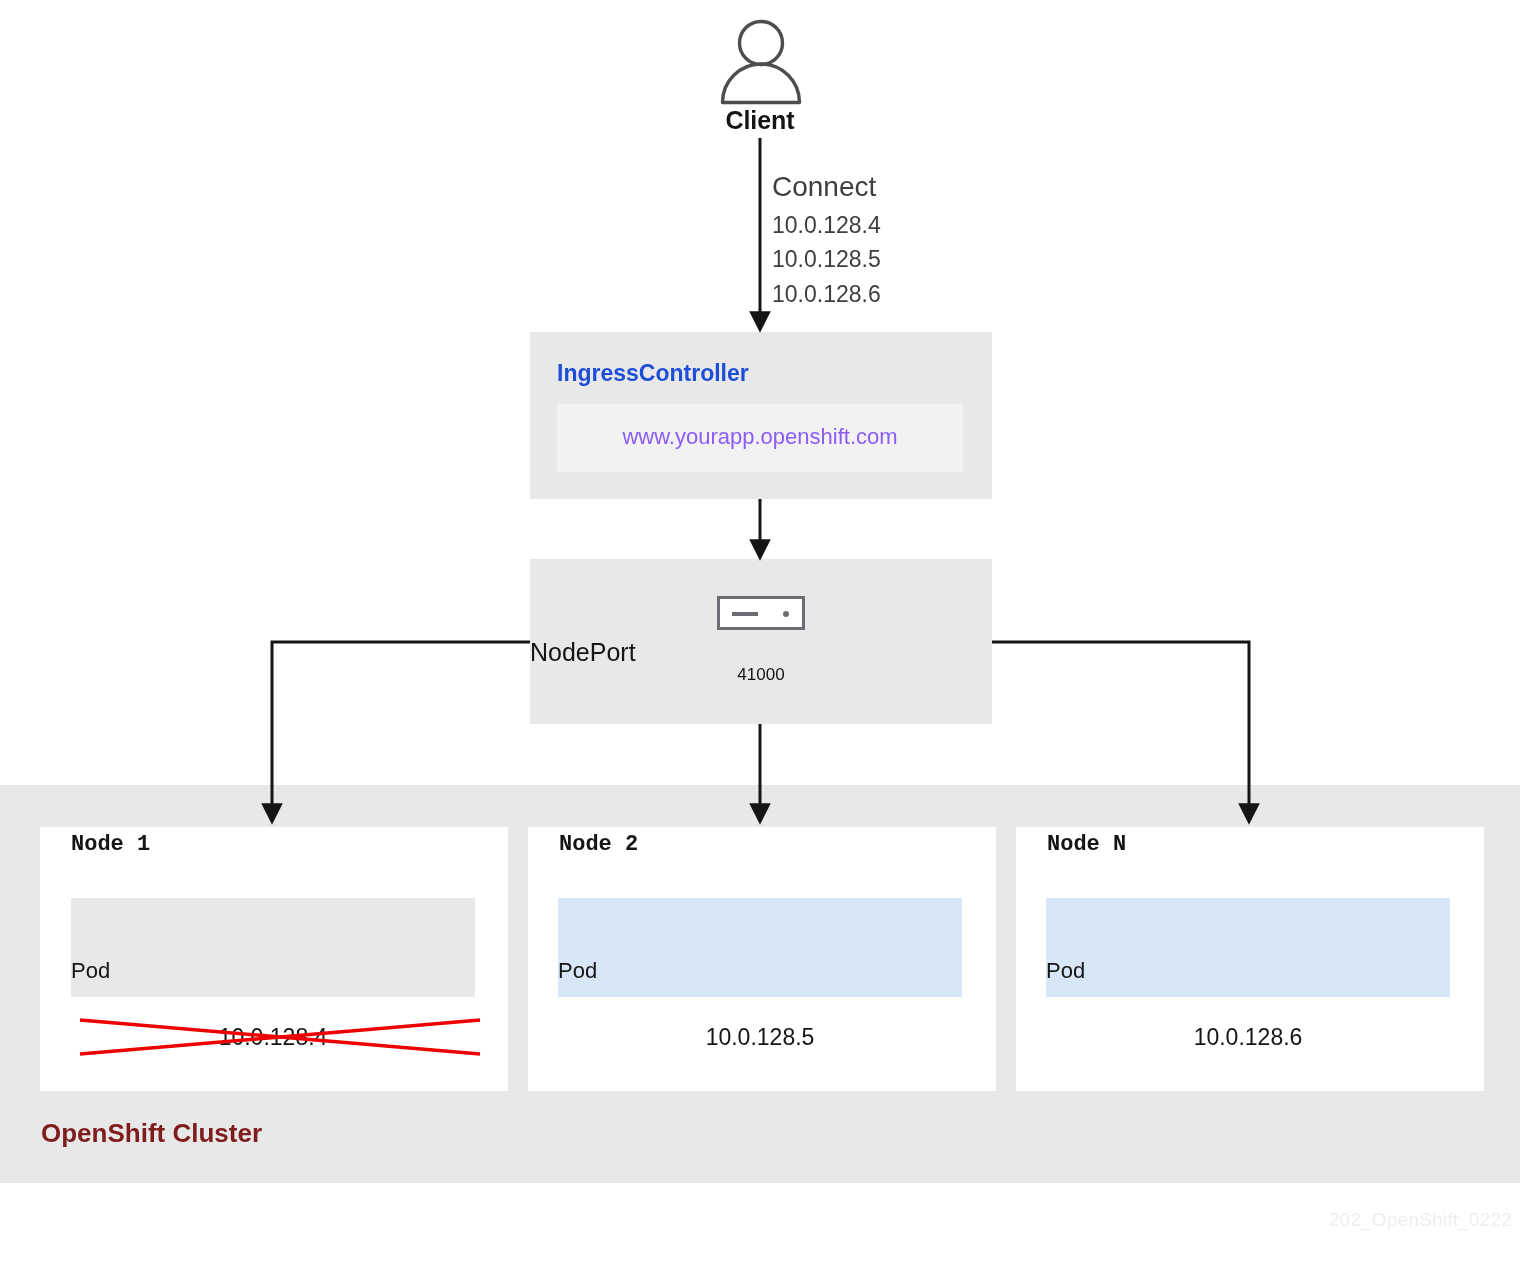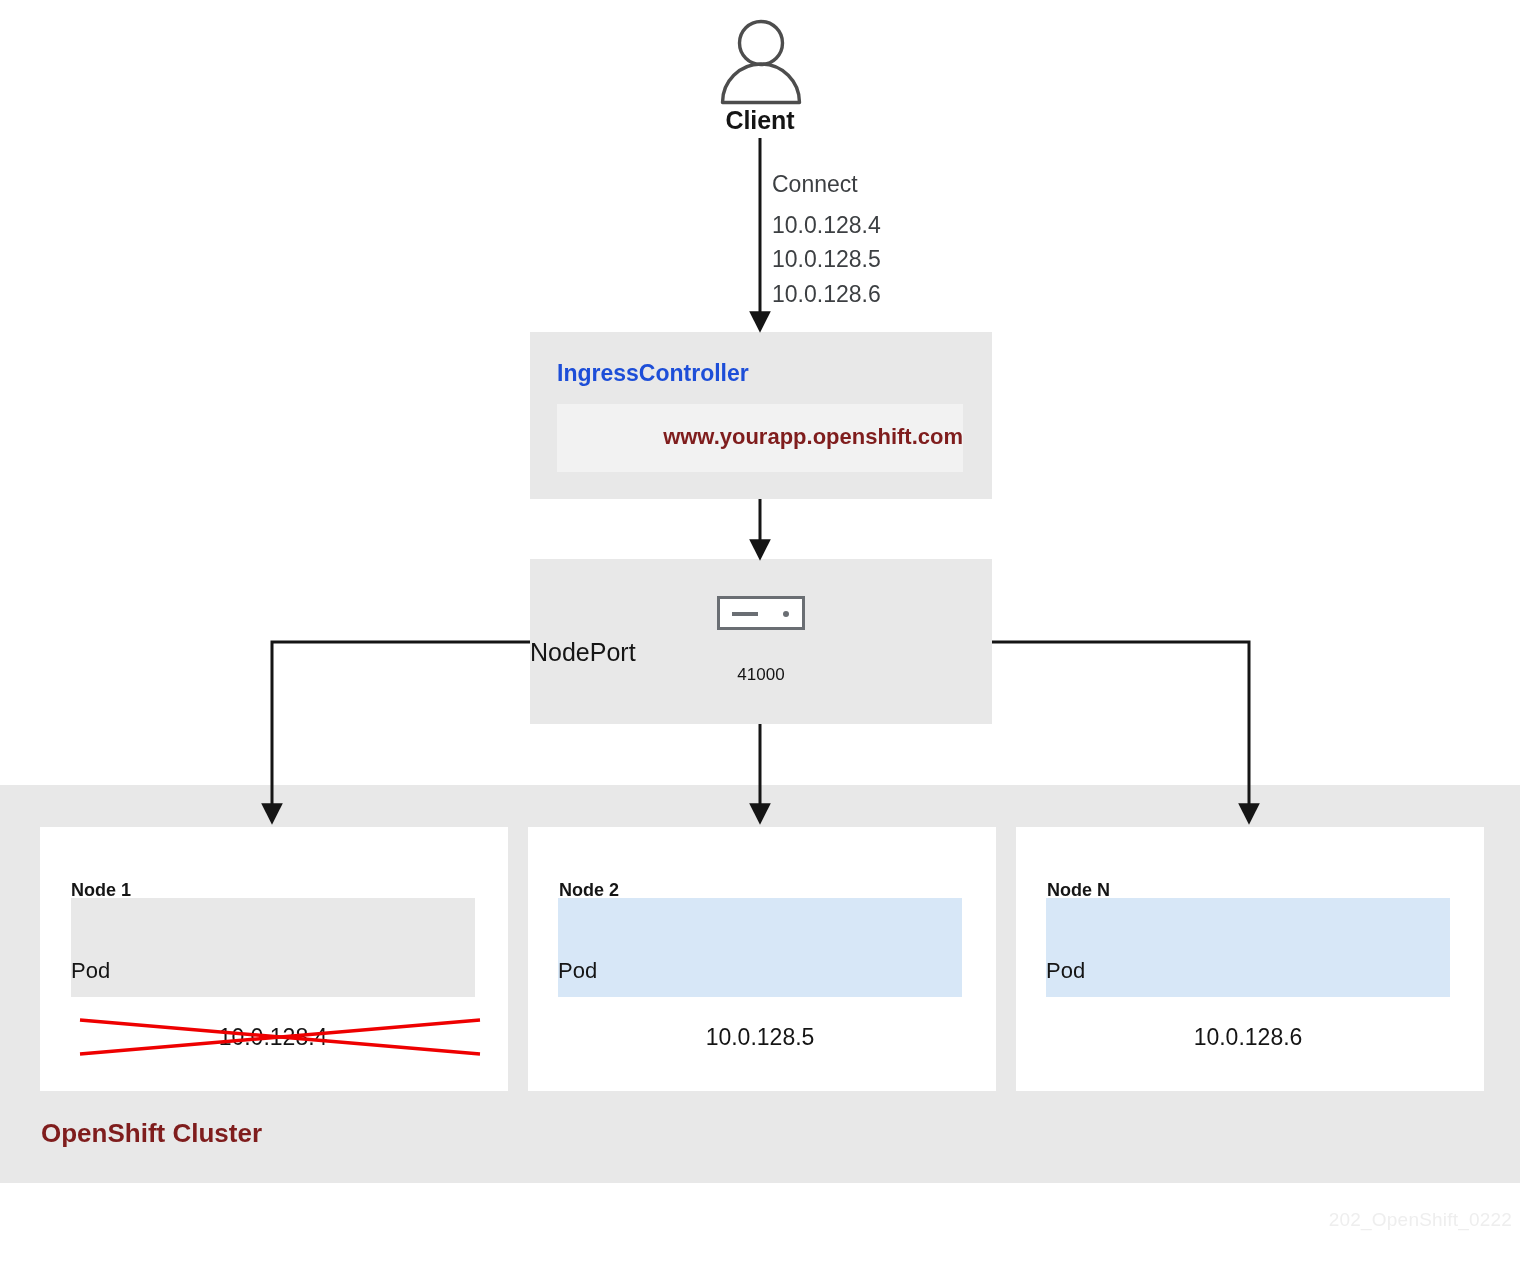--- a/index.html
+++ b/index.html
@@ -37,21 +37,21 @@
     font-weight: bold;
     letter-spacing: -0.1px;
     color: #151515;
   }
 
   
   .connect-text {
     position: absolute;
     left: 772px;
     top: 172px;
-    font-size: 23px;
+    font-size: 28px;
     color: #3c3f42;
     line-height: 1.05;
   }
   .connect-ips {
     position: absolute;
     left: 772px;
     top: 208px;
     font-size: 23px;
     color: #3c3f42;
     line-height: 1.49;
@@ -85,24 +85,24 @@
     font-size: 23px;
     font-weight: bold;
     color: #1d4ed8;
   }
   #ingress-inner { left: 557px; top: 404px; width: 406px; height: 68px; }
   .ingress-host {
     position: absolute;
     left: 557px;
     top: 424px;
     width: 406px;
-    text-align: right;
+    text-align: center;
     font-size: 22px;
-    font-weight: bold;
-    color: #7f1d1d;
+    font-weight: normal;
+    color: #8b5cf6;
   }
 
   
   #nodeport-box { left: 530px; top: 559px; width: 462px; height: 165px; }
   .np-icon {
     position: absolute;
     left: 717px;
     top: 596px;
     width: 88px;
     height: 34px;
@@ -157,24 +157,25 @@
   }
 
   
   .node-card { top: 827px; width: 468px; height: 264px; }
   #node-1 { left: 40px; }
   #node-2 { left: 528px; }
   #node-3 { left: 1016px; }
 
   .node-title {
     position: absolute;
-    top: 880px;
-    font-size: 18px;
+    top: 832px;
+    font-size: 22px;
     font-weight: bold;
     color: #151515;
+    font-family: Liberation Mono, monospace;
   }
   #node-1-title { left: 71px; }
   #node-2-title { left: 559px; }
   #node-3-title { left: 1047px; }
 
   .pod-box { top: 898px; width: 404px; height: 99px; }
   #pod-1 { left: 71px; }
   #pod-2 { left: 558px; }
   #pod-3 { left: 1046px; }
 

